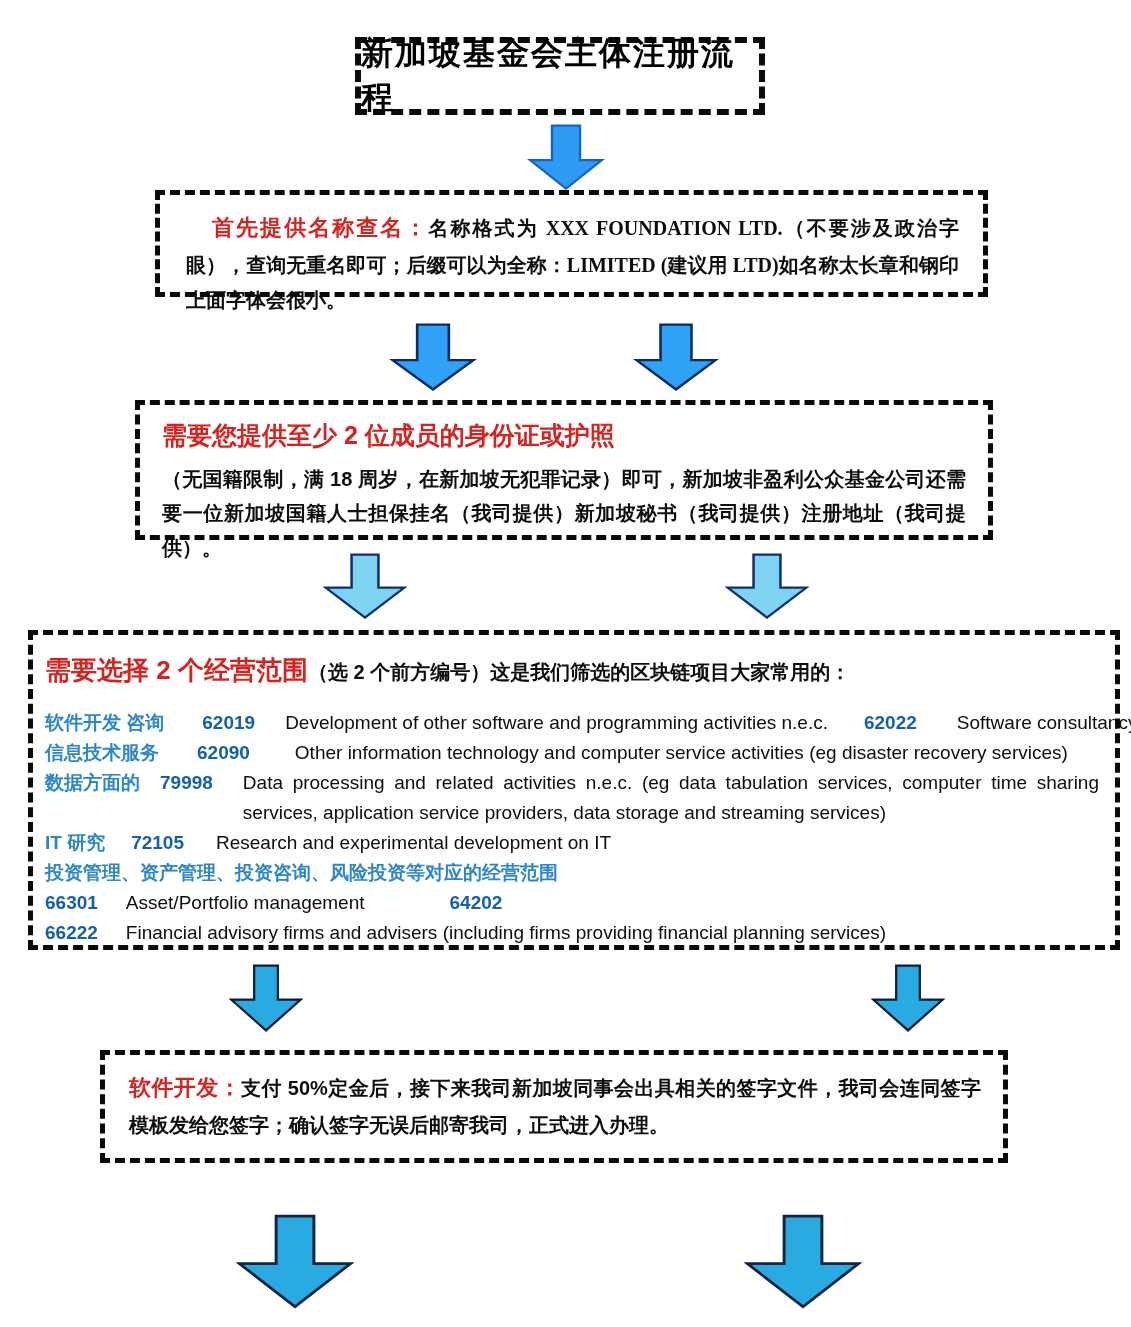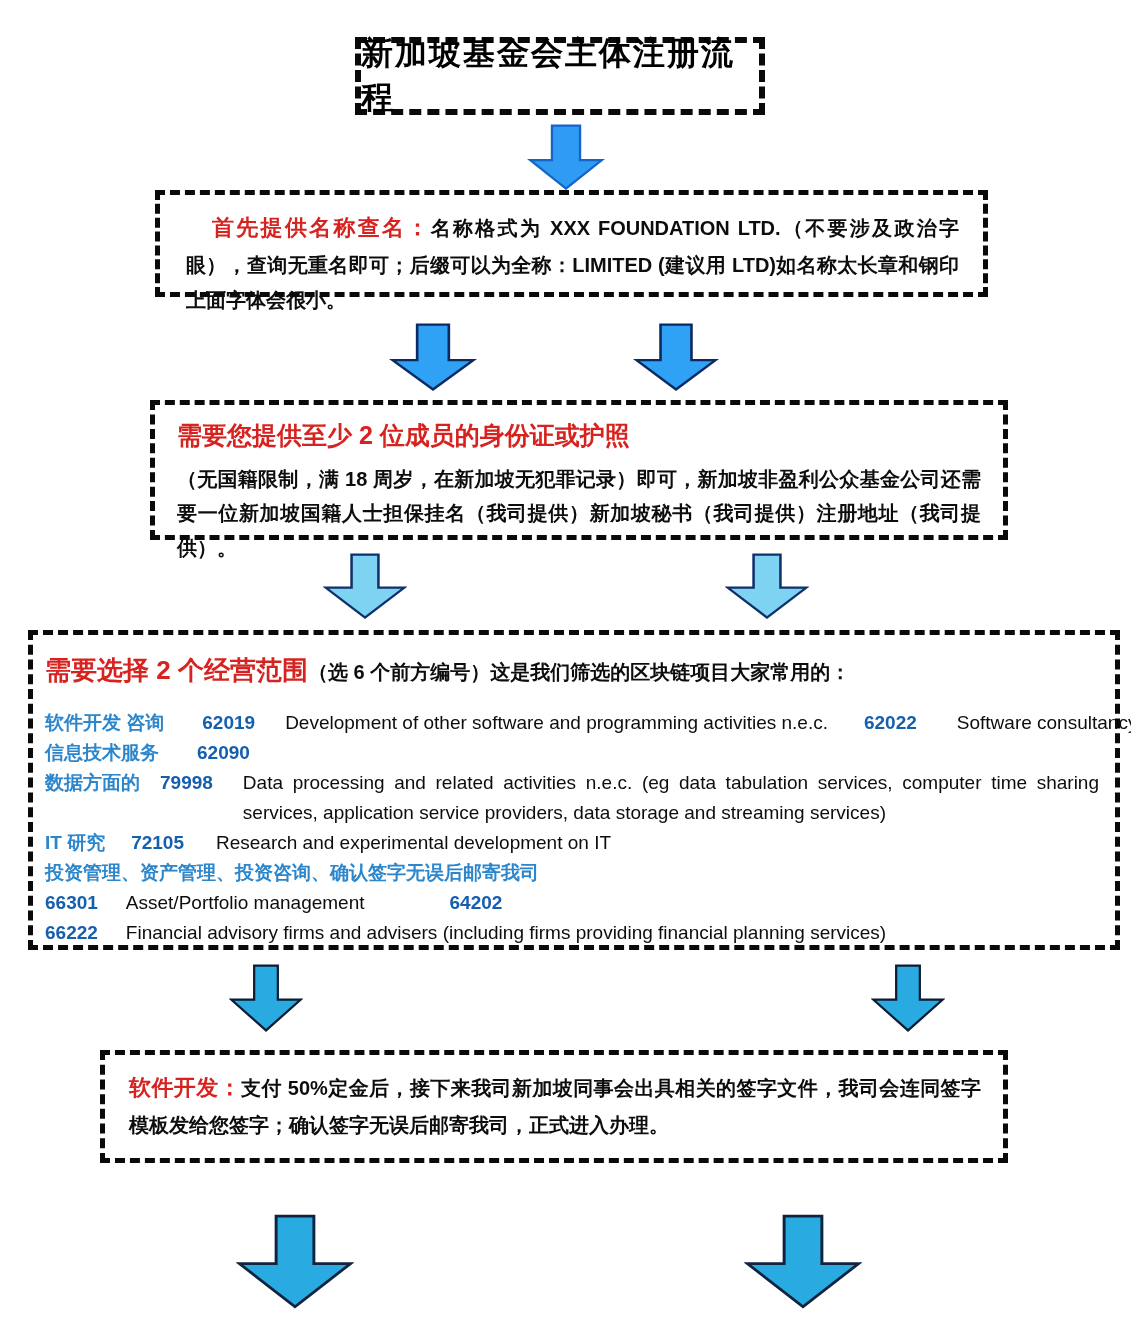--- a/index.html
+++ b/index.html
@@ -14,24 +14,24 @@
   .title-box{
     left:355px;top:37px;width:410px;height:78px;border-width:6px;
     display:flex;align-items:center;justify-content:center;
   }
   .title-text{
     font-family:"Liberation Serif",serif;font-size:32px;font-weight:700;letter-spacing:2px;color:#000;
   }
   
   .step-text{font-size:20px;line-height:1.75;text-align:justify;font-weight:700;color:#0d0d0d;}
   .lead-red{color:#d6231f;font-weight:700;}
-  .box1{left:155px;top:190px;width:833px;height:107px;padding:14px 24px 0 26px;}
+  .box1{left:155px;top:190px;width:833px;height:107px;padding:14px 24px 0 26px;font-family:Liberation Serif, serif;}
   .box1 .lead-red{font-size:22px;}
   .box1 .step-text{text-indent:26px;}
-  .box2{left:150px;top:400px;width:858px;height:140px;padding:14px 22px 0 22px;}
+  .box2{left:135px;top:400px;width:858px;height:140px;padding:14px 22px 0 22px;}
   .box2-heading{color:#d6231f;font-size:25px;font-weight:700;margin:0 0 10px 0;}
   .box2 .step-text{line-height:1.72;}
   .box4{left:100px;top:1050px;width:908px;height:113px;padding:14px 22px 0 24px;}
   .box4 .lead-red{font-size:22px;}
   
   .box3{left:28px;top:630px;width:1092px;height:320px;padding:18px 16px 0 12px;}
   .scope-head{margin:0 0 20px 0;white-space:nowrap;}
   .scope-head .red{color:#d6231f;font-size:26px;font-weight:700;}
   .scope-head .note{font-size:20px;font-weight:700;color:#0d0d0d;}
   .srow{display:flex;align-items:baseline;font-size:19px;line-height:30px;white-space:nowrap;}
@@ -92,49 +92,50 @@
   </div>
 
   <svg class="arrow a-c1" viewBox="0 0 100 88" preserveAspectRatio="none">
     <polygon class="f-c" stroke-width="3" points="34,2 66,2 66,46 97,46 50,86 3,46 34,46"></polygon>
   </svg>
   <svg class="arrow a-c2" viewBox="0 0 100 88" preserveAspectRatio="none">
     <polygon class="f-c" stroke-width="3" points="34,2 66,2 66,46 97,46 50,86 3,46 34,46"></polygon>
   </svg>
 
   <div class="box box3">
-    <div class="scope-head"><span class="red">需要选择 2 个经营范围</span><span class="note">（选 6 个前方编号）这是我们筛选的区块链项目大家常用的：</span></div>
+    <div class="scope-head"><span class="red">需要选择 2 个经营范围</span><span class="note">（选 2 个前方编号）这是我们筛选的区块链项目大家常用的：</span></div>
 
     <div class="srow r0">
       <span class="cn">软件开发 咨询</span>
       <span class="code code1">62019</span>
       <span class="desc desc1">Development of other software and programming activities n.e.c.</span>
       <span class="code code2">62022</span>
       <span class="desc desc2">Software consultancy</span>
     </div>
 
     <div class="srow r1">
       <span class="cn">信息技术服务</span>
       <span class="code code1">62090</span>
+      <span class="desc desc1">Other information technology and computer service activities (eg disaster recovery services)</span>
     </div>
 
     <div class="srow r2">
       <span class="cn">数据方面的</span>
       <span class="code code1">79998</span>
       <span class="desc desc1">Data processing and related activities n.e.c. (eg data tabulation services, computer time sharing services, application service providers, data storage and streaming services)</span>
     </div>
 
     <div class="srow r3">
       <span class="cn">IT 研究</span>
       <span class="code code1">72105</span>
       <span class="desc desc1">Research and experimental development on IT</span>
     </div>
 
     <div class="srow r4">
-      <span class="cn">投资管理、资产管理、投资咨询、确认签字无误后邮寄我司</span>
+      <span class="cn">投资管理、资产管理、投资咨询、风险投资等对应的经营范围</span>
     </div>
 
     <div class="srow r5">
       <span class="code">66301</span>
       <span class="desc desc1">Asset/Portfolio management</span>
       <span class="code code2">64202</span>
     </div>
 
     <div class="srow r6">
       <span class="code">66222</span>

